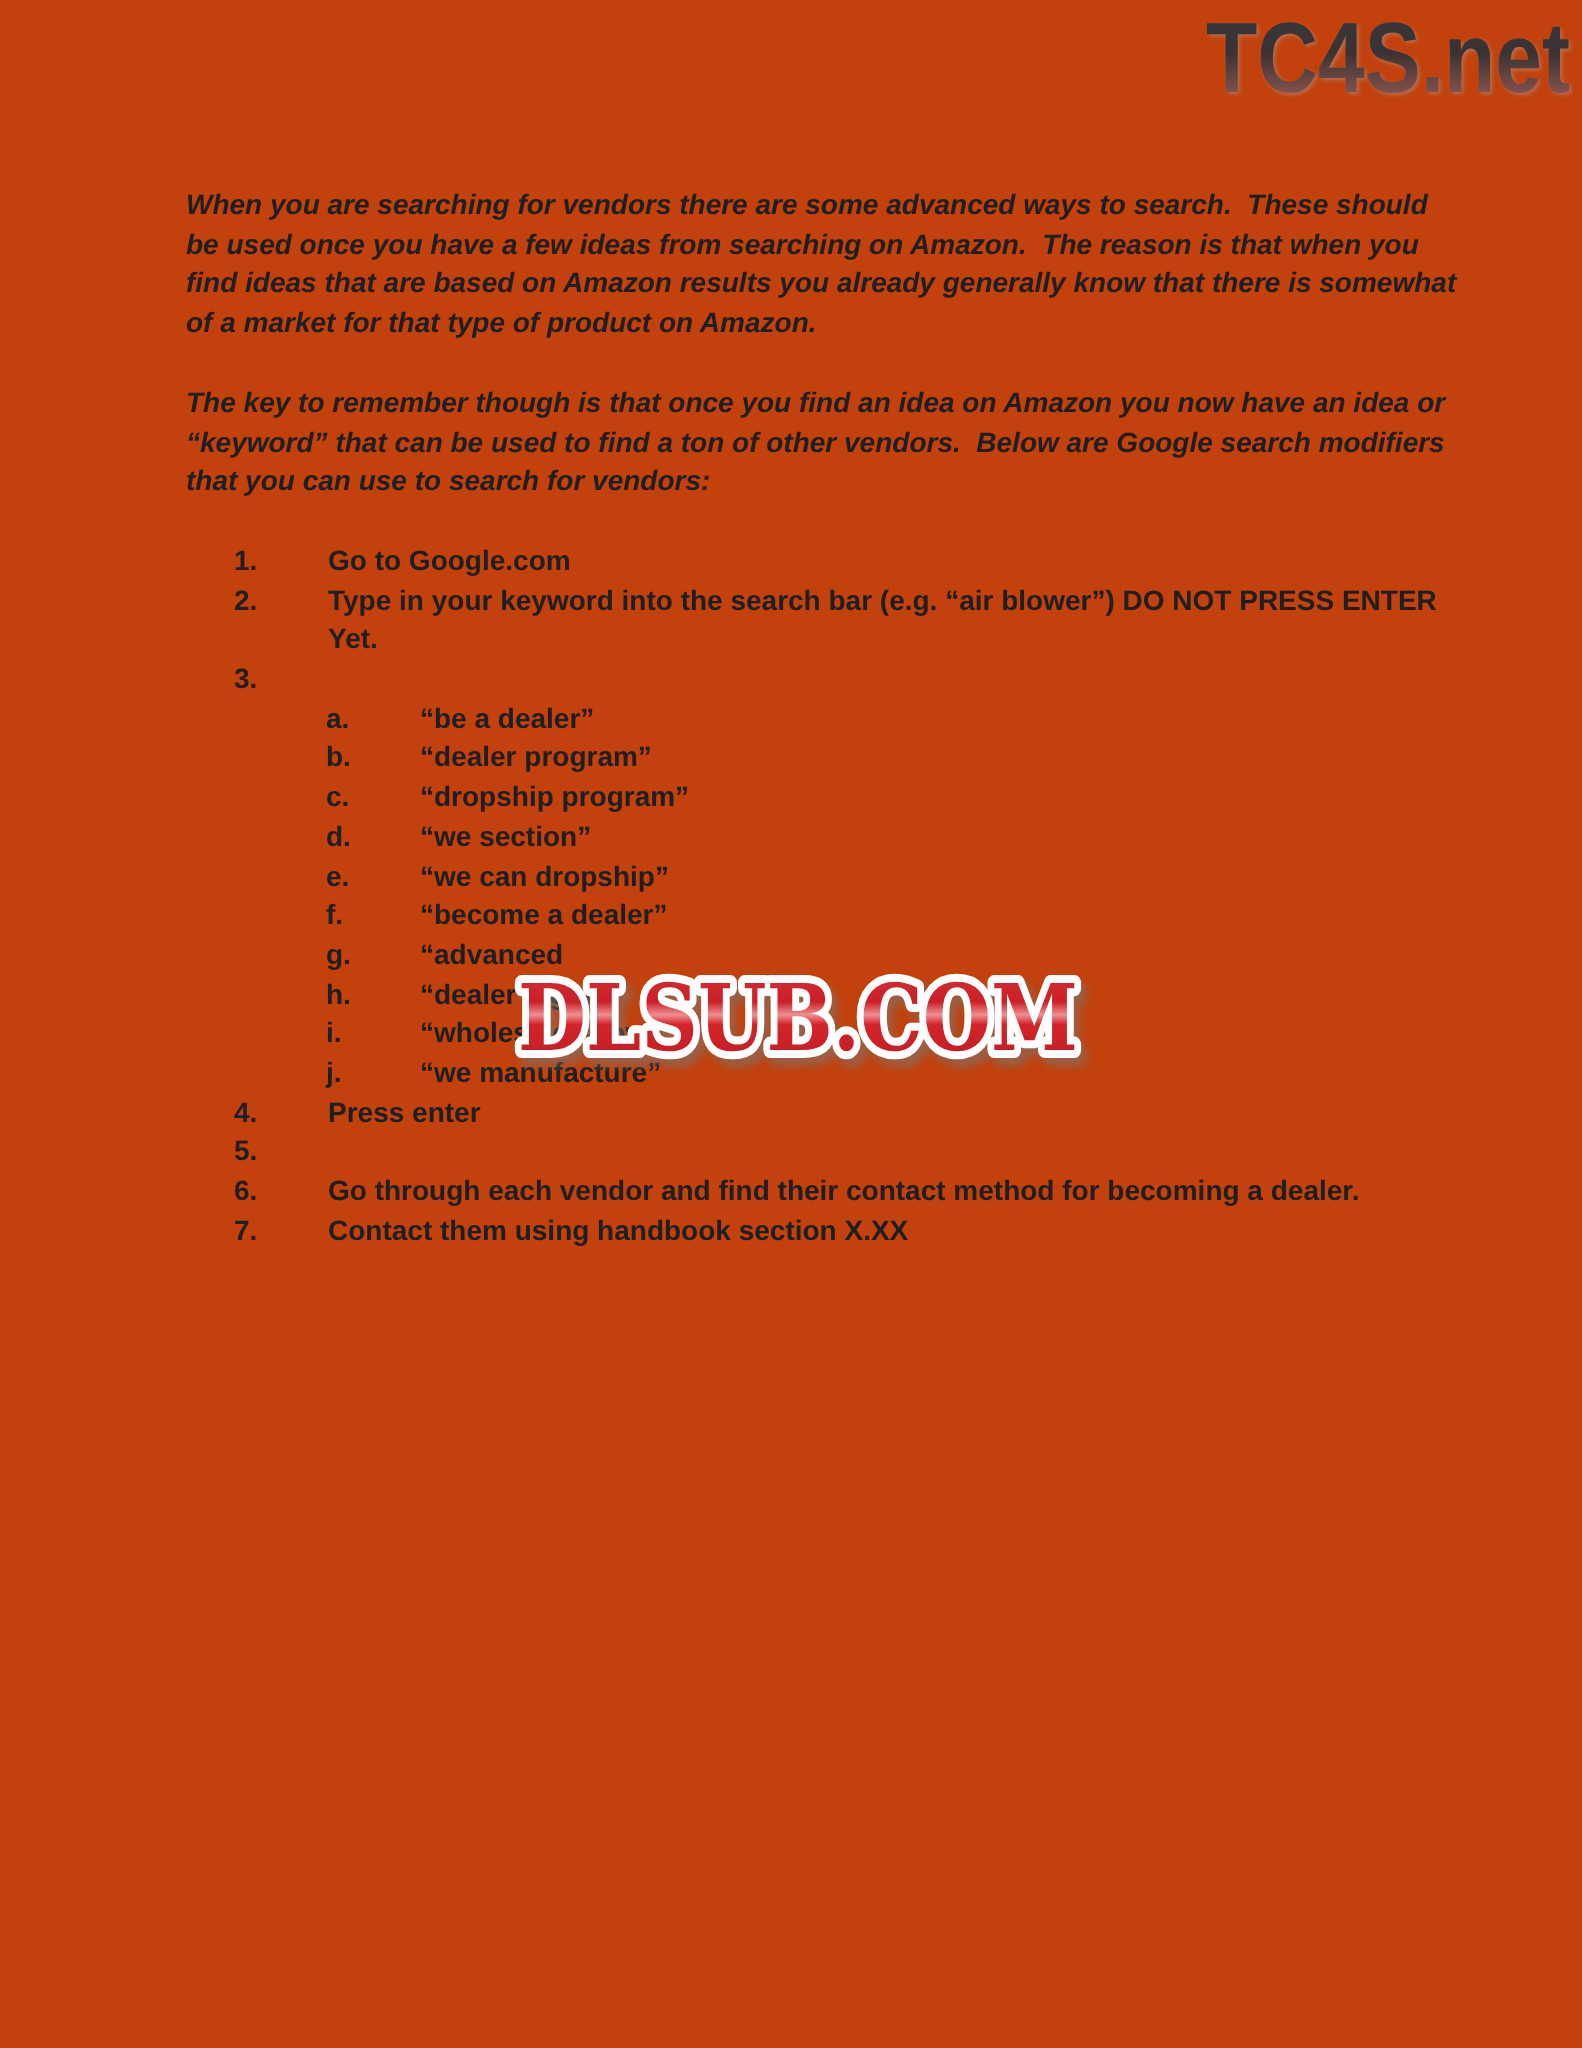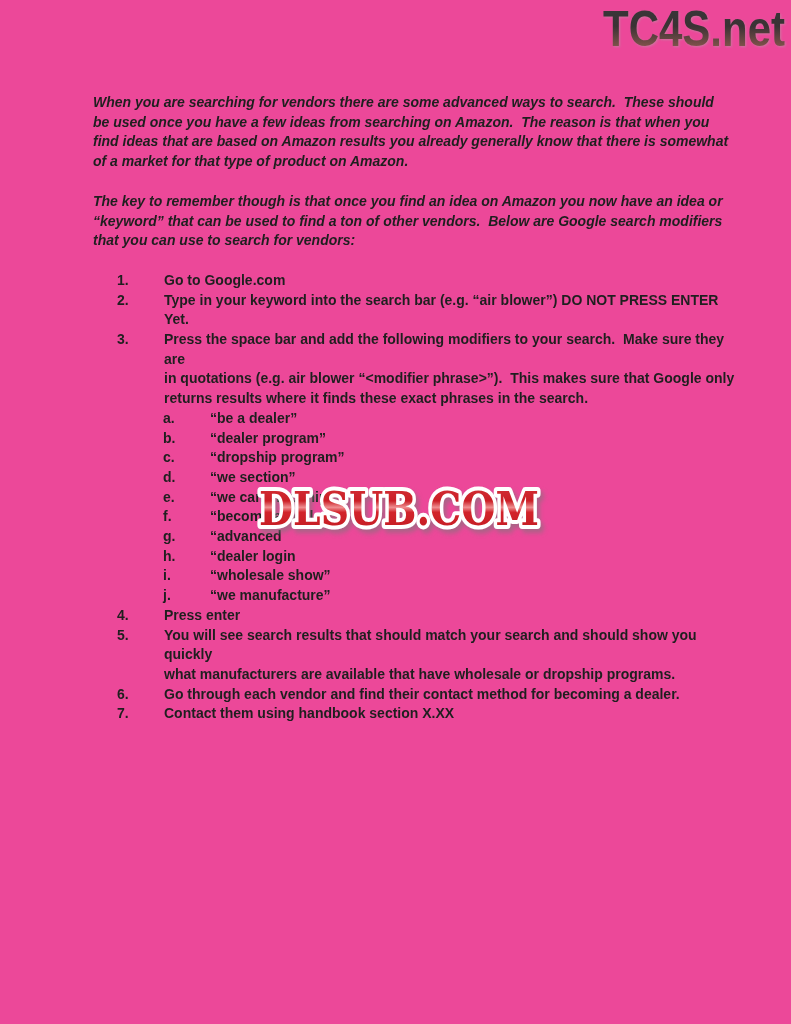--- a/index.html
+++ b/index.html
@@ -4,21 +4,21 @@
 <style>
   html, body { margin: 0; padding: 0; }
   body {
     width: 791px; height: 1024px;
     background: #ffffff;
     position: relative;
     overflow: hidden;
     font-family: "Liberation Sans", sans-serif;
     color: #1f1f1f;
   }
-  .page { position: absolute; inset: 0; background: #ec4899; }
+  .page { position: absolute; inset: 0; background: #c2410c; }
 
   
   .content {
     position: absolute;
     left: 93px; top: 93px;
     width: 650px;
     font-size: 14px;
     line-height: 19.7px;
     font-weight: bold;
   }
@@ -85,23 +85,20 @@
           <span class="marker">1.</span>
           <span class="litext">Go to Google.com</span>
         </div>
         <div class="li">
           <span class="marker">2.</span>
           <span class="litext">Type in your keyword into the search bar (e.g. “air blower”) DO NOT PRESS ENTER
 Yet.</span>
         </div>
         <div class="li">
           <span class="marker">3.</span>
-          <span class="litext">Press the space bar and add the following modifiers to your search.  Make sure they are
-in quotations (e.g. air blower “&lt;modifier phrase&gt;”).  This makes sure that Google only
-returns results where it finds these exact phrases in the search.</span>
         </div>
         <div class="li sub">
           <span class="marker">a.</span>
           <span class="litext">“be a dealer”</span>
         </div>
         <div class="li sub">
           <span class="marker">b.</span>
           <span class="litext">“dealer program”</span>
         </div>
         <div class="li sub">
@@ -135,22 +132,20 @@
         <div class="li sub">
           <span class="marker">j.</span>
           <span class="litext">“we manufacture”</span>
         </div>
         <div class="li">
           <span class="marker">4.</span>
           <span class="litext">Press enter</span>
         </div>
         <div class="li">
           <span class="marker">5.</span>
-          <span class="litext">You will see search results that should match your search and should show you quickly
-what manufacturers are available that have wholesale or dropship programs.</span>
         </div>
         <div class="li">
           <span class="marker">6.</span>
           <span class="litext">Go through each vendor and find their contact method for becoming a dealer.</span>
         </div>
         <div class="li">
           <span class="marker">7.</span>
           <span class="litext">Contact them using handbook section X.XX</span>
         </div>
       </div>

